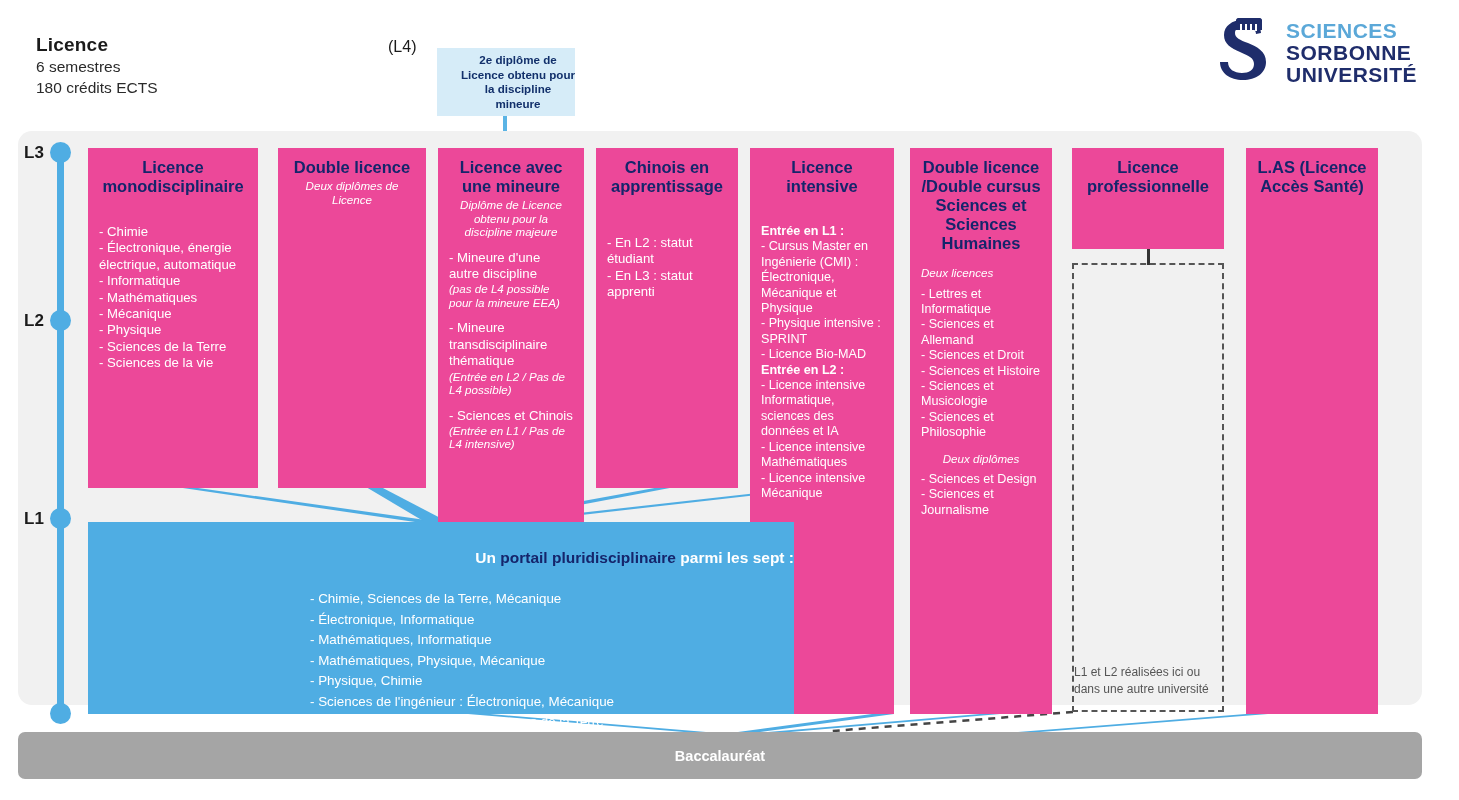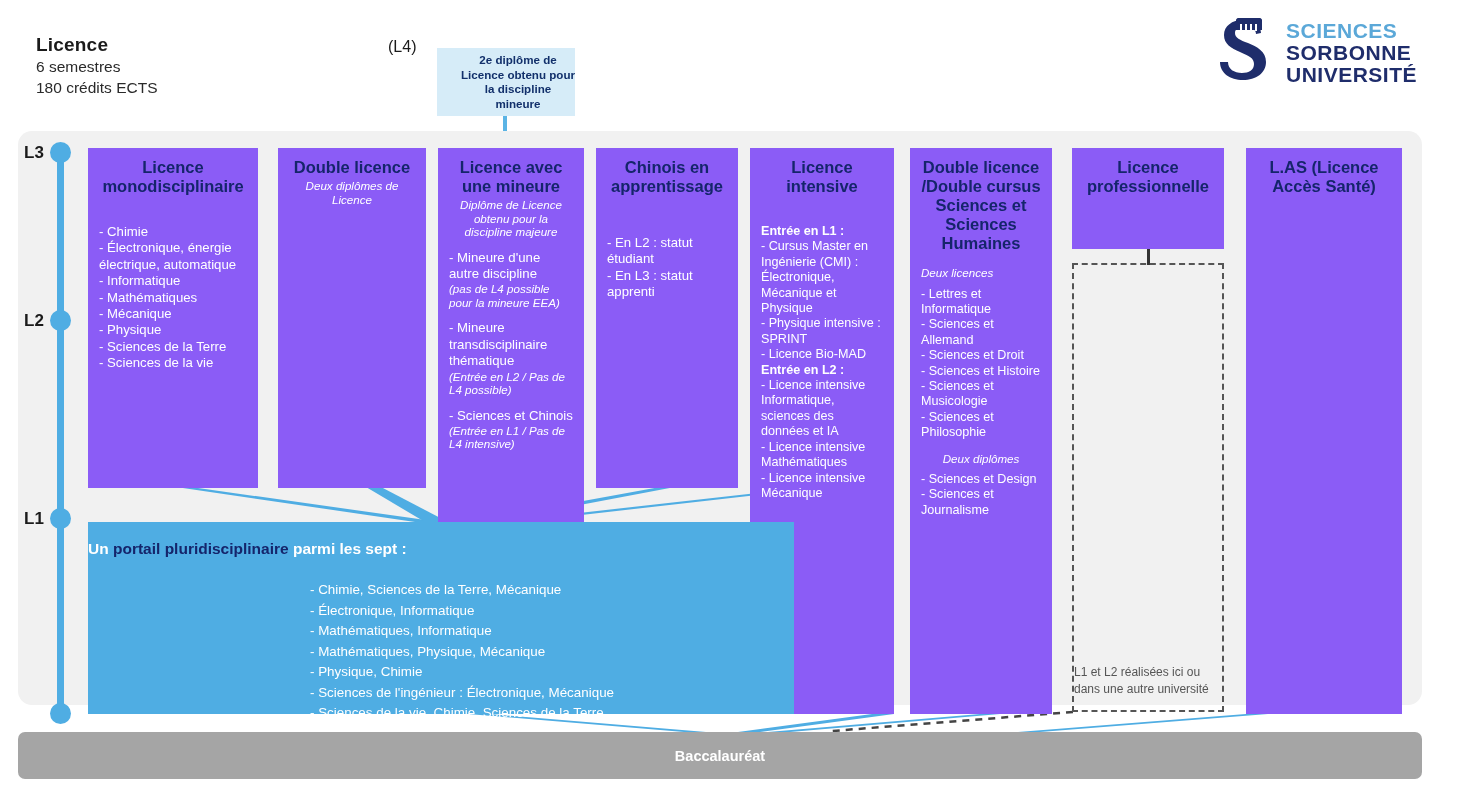--- a/index.html
+++ b/index.html
@@ -59,21 +59,21 @@
   .axis-dot {
     position: absolute; left: 50px; width: 21px; height: 21px;
     background: #4fade3; border-radius: 50%;
   }
   .axis-label {
     position: absolute; left: 24px; font-size: 17px; font-weight: bold; color: #1b1b1b;
   }
 
   
   .box {
-    position: absolute; background: #8b5cf6; color: #ffffff;
+    position: absolute; background: #ec4899; color: #ffffff;
     padding: 10px 11px 8px 11px; overflow: hidden;
   }
   .box h3 {
     font-size: 16.5px; font-weight: bold; color: #15256b;
     text-align: center; line-height: 19px; margin-bottom: 2px;
   }
   .box .ital {
     font-size: 11.6px; font-style: italic; color: #ffffff;
     text-align: center; line-height: 13.5px;
   }
@@ -86,22 +86,22 @@
   }
   .box .lst.sm { font-size: 12.6px; line-height: 15.4px; }
   .box .bld { font-weight: bold; }
   .spacer { height: 11px; }
   .spacer-s { height: 7px; }
   .spacer-lg { height: 26px; }
 
   
   .portal { position: absolute; background: #4fade3; }
   .portal-title {
-    text-align: left; color: #ffffff; font-size: 15.5px;
-    font-weight: bold; margin-top: 18px;
+    text-align: right; color: #ffffff; font-size: 15.5px;
+    font-weight: bold; margin-top: 27px;
   }
   .portal-title .dk { color: #15256b; }
   .portal-list {
     margin: 22px 0 0 222px; color: #ffffff;
     font-size: 13.4px; line-height: 20.5px;
   }
 
   
   .dashed {
     position: absolute; border: 2px dashed #555; background: transparent;
@@ -250,21 +250,21 @@
   </div>
 
   <div class="box" style="left:1072px;top:148px;width:152px;height:101px">
     <h3>Licence professionnelle</h3>
   </div>
   <div class="pro-stem" style="left:1147px;top:249px;height:16px"></div>
   <div class="dashed" style="left:1072px;top:263px;width:152px;height:449px">
     <div class="dashed-txt">L1 et L2 réalisées ici ou dans une autre université</div>
   </div>
 
-  <div class="box" style="left:1246px;top:148px;width:156px;height:566px">
+  <div class="box" style="left:1246px;top:148px;width:132px;height:566px">
     <h3>L.AS (Licence Accès Santé)</h3>
   </div>
 
   <div class="portal" style="left:88px;top:522px;width:706px;height:192px">
     <div class="portal-title">
       <span>Un </span><span class="dk">portail pluridisciplinaire</span><span> parmi les sept :</span>
     </div>
     <div class="portal-list">
       <div>- Chimie, Sciences de la Terre, Mécanique</div>
       <div>- Électronique, Informatique</div>

